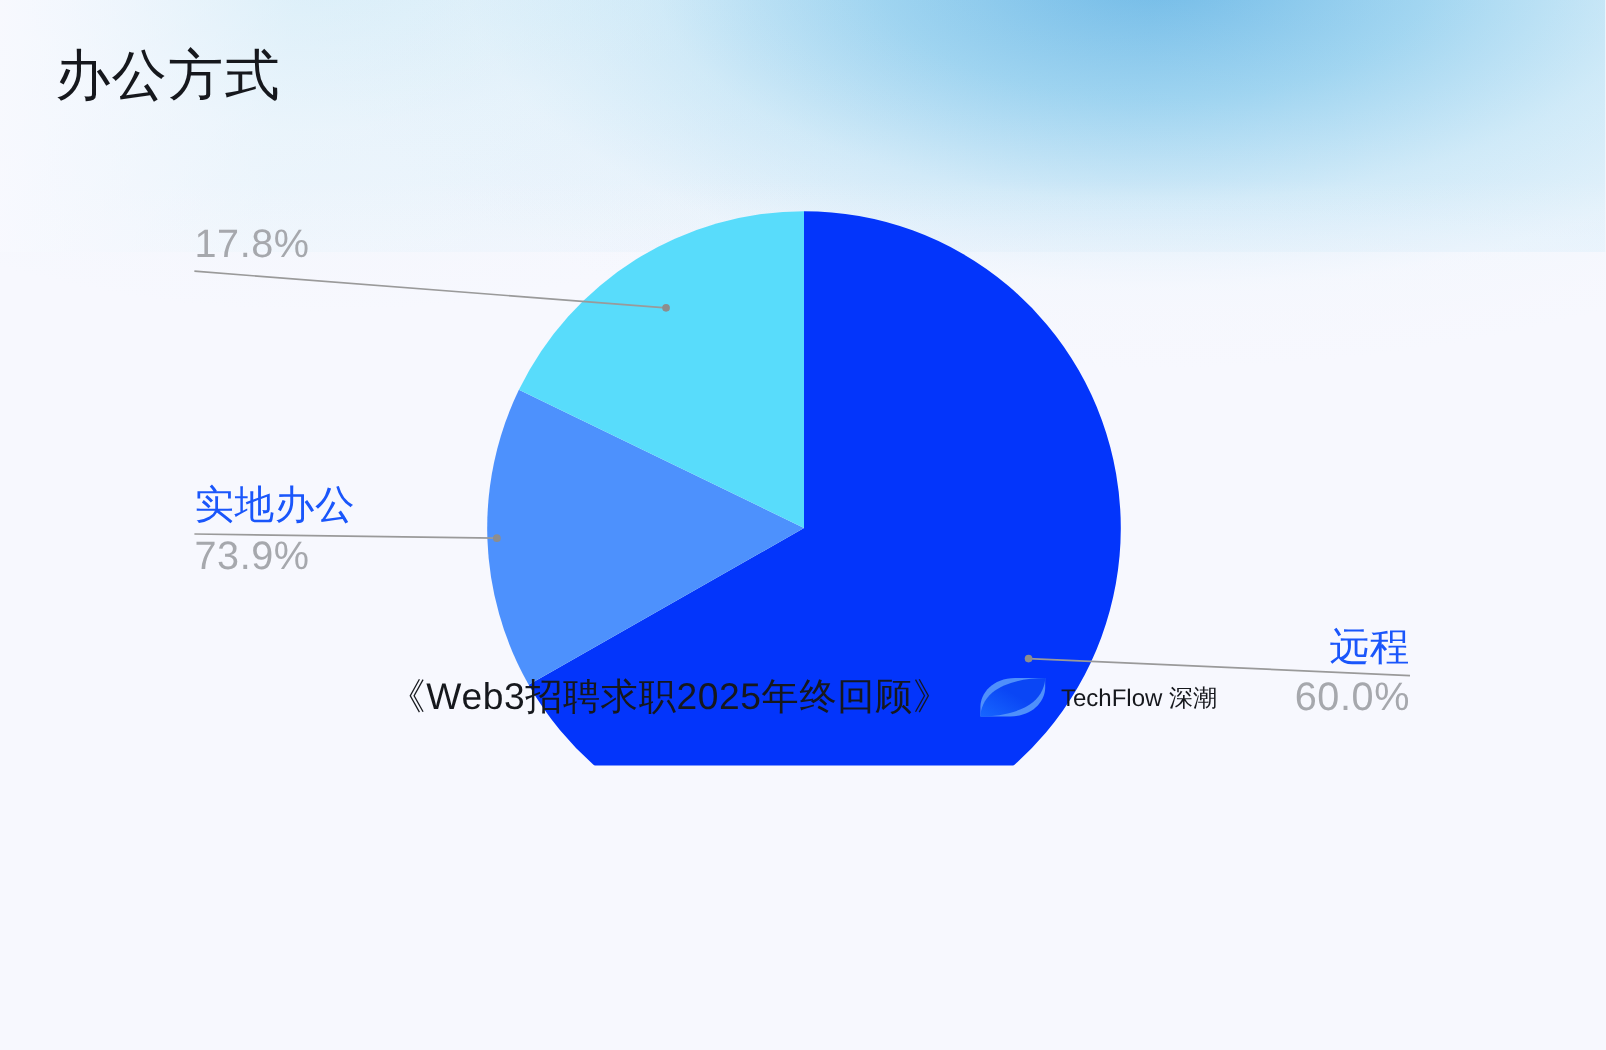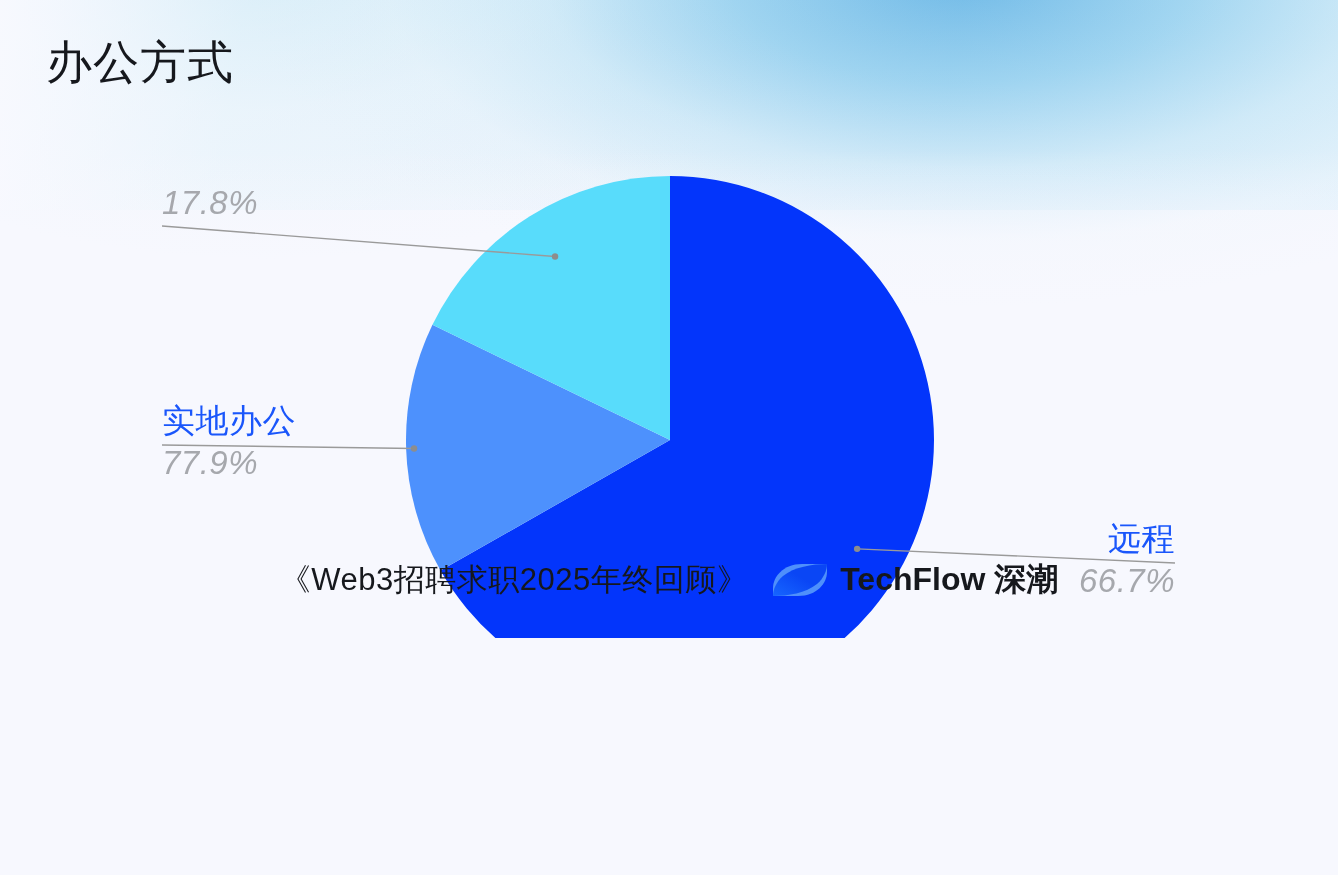--- a/index.html
+++ b/index.html
@@ -110,21 +110,20 @@
     color: #1a56fb;
     font-weight: 400;
     letter-spacing: 0.5px;
   }
   .callout .cl-value {
     font-size: 33px;
     line-height: 1.28;
     color: #a6a8ad;
     font-weight: 400;
     letter-spacing: 0.5px;
-    font-style: italic;
   }
   .callout.right-align {
     text-align: right;
   }
 
   #callout-0 { left: 162px; top: 182px; }
   #callout-1 { left: 162px; top: 401px; }
   #callout-2 { right: 163px; top: 519px; text-align: right; }
 
   
@@ -149,22 +148,22 @@
     display: flex;
     align-items: center;
     gap: 12px;
   }
   .brand-mark {
     width: 56px;
     height: 34px;
     display: block;
   }
   .brand-name {
-    font-size: 32px;
-    font-weight: 700;
+    font-size: 20px;
+    font-weight: 400;
     color: #16181d;
     letter-spacing: 0px;
     white-space: nowrap;
   }
 </style>
 </head>
 <body>
 
 <div id="slide">
 
@@ -193,26 +192,26 @@
         </g>
     </svg>
   </div>
 
   <div class="callout" id="callout-0">
     <div class="cl-value">17.8%</div>
   </div>
 
   <div class="callout" id="callout-1">
     <div class="cl-name">实地办公</div>
-    <div class="cl-value">77.9%</div>
+    <div class="cl-value">73.9%</div>
   </div>
 
   <div class="callout right-align" id="callout-2">
     <div class="cl-name">远程</div>
-    <div class="cl-value">66.7%</div>
+    <div class="cl-value">60.0%</div>
   </div>
 
   <div class="footer">
     <div class="report-title">《Web3招聘求职2025年终回顾》</div>
     <div class="brand">
       <svg class="brand-mark" viewBox="0 0 56 34">
         <defs>
           <linearGradient id="leafGrad" x1="0" y1="1" x2="1" y2="0">
             <stop offset="0%" stop-color="#1766ff"></stop>
             <stop offset="55%" stop-color="#0a46f5"></stop>

